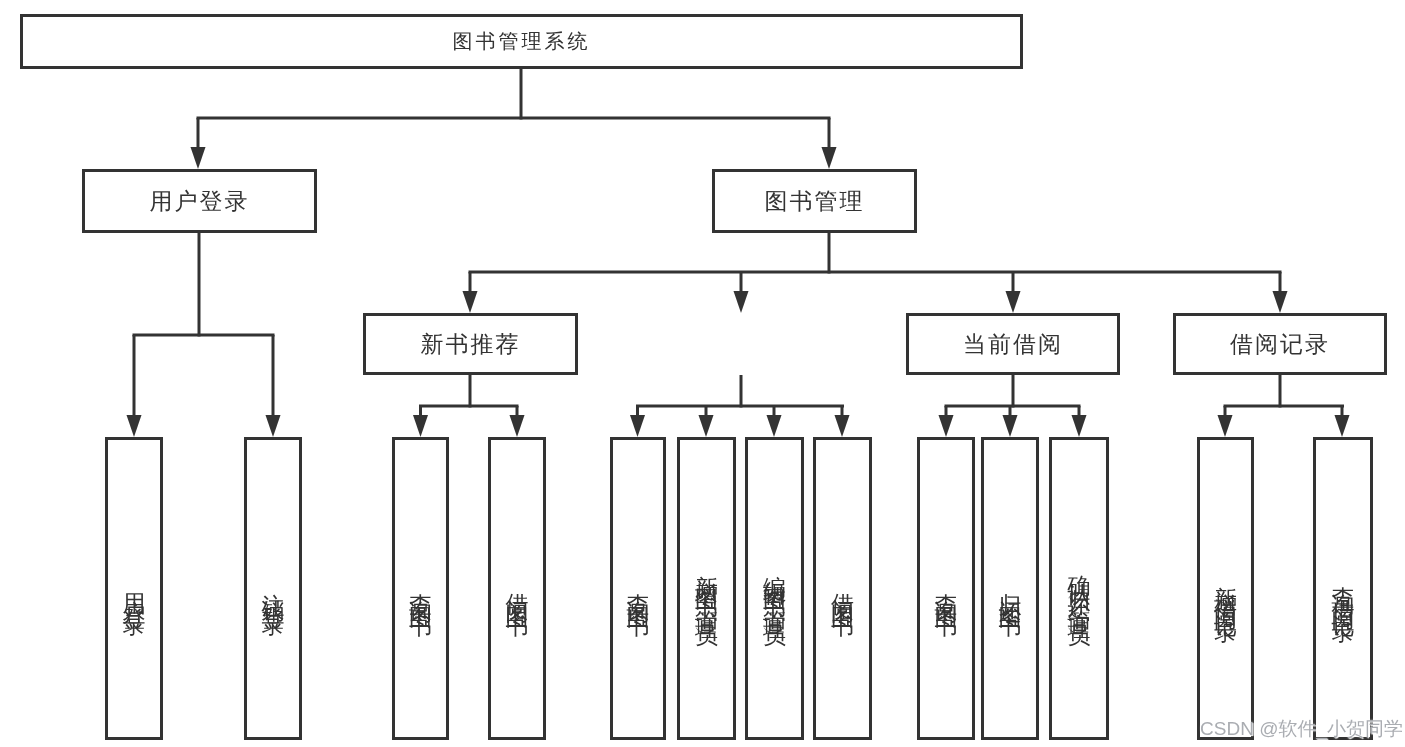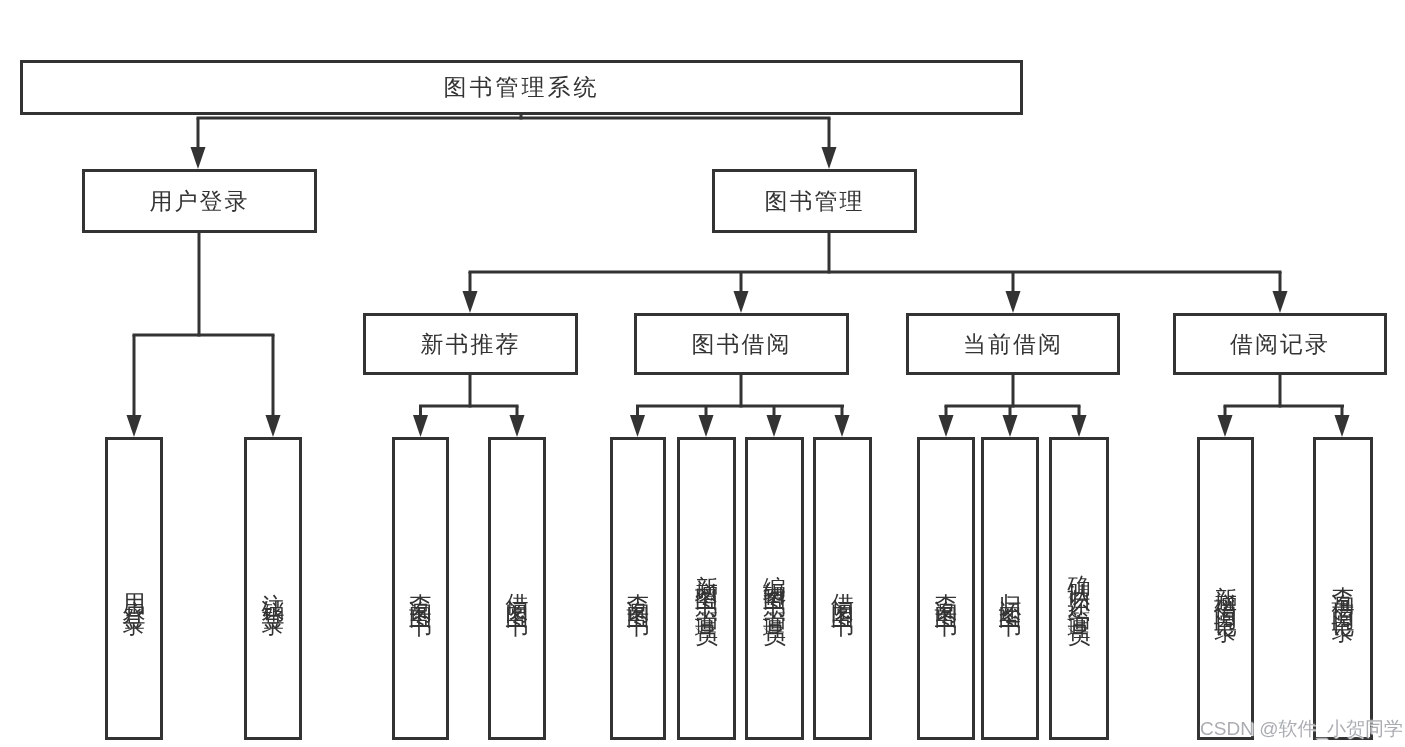--- a/index.html
+++ b/index.html
@@ -28,21 +28,21 @@
   .box{
     position:absolute;
     box-sizing:border-box;
     border:3px solid var(--line);
     background:var(--bg);
     color:var(--text);
     display:flex;align-items:center;justify-content:center;
     z-index:2;
   }
   .hbox{font-size:23px;letter-spacing:2px;}
-  .root{font-size:23px;letter-spacing:3px;margin-top:46px;}
+  .root{font-size:20px;letter-spacing:3px;}
   .vbox{
     top:437px;height:303px;
     font-size:23px;
   }
   .vbox .vlabel{
     writing-mode:vertical-rl;
     text-orientation:mixed;
     letter-spacing:7px;
     line-height:1;
     max-height:292px;
@@ -155,23 +155,20 @@
   <div class="box hbox" id="n-user-login">
     <span>用户登录</span>
   </div>
   <div class="box hbox" id="n-book-management">
     <span>图书管理</span>
   </div>
 
   <div class="box hbox" id="n-new-book">
     <span>新书推荐</span>
   </div>
-  <div class="box hbox" id="n-book-borrow">
-    <span>图书借阅</span>
-  </div>
   <div class="box hbox" id="n-current-borrow">
     <span>当前借阅</span>
   </div>
   <div class="box hbox" id="n-borrow-records">
     <span>借阅记录</span>
   </div>
 
   <div class="box vbox" id="l-user-login">
     <span class="vlabel">用户登录</span>
   </div>

